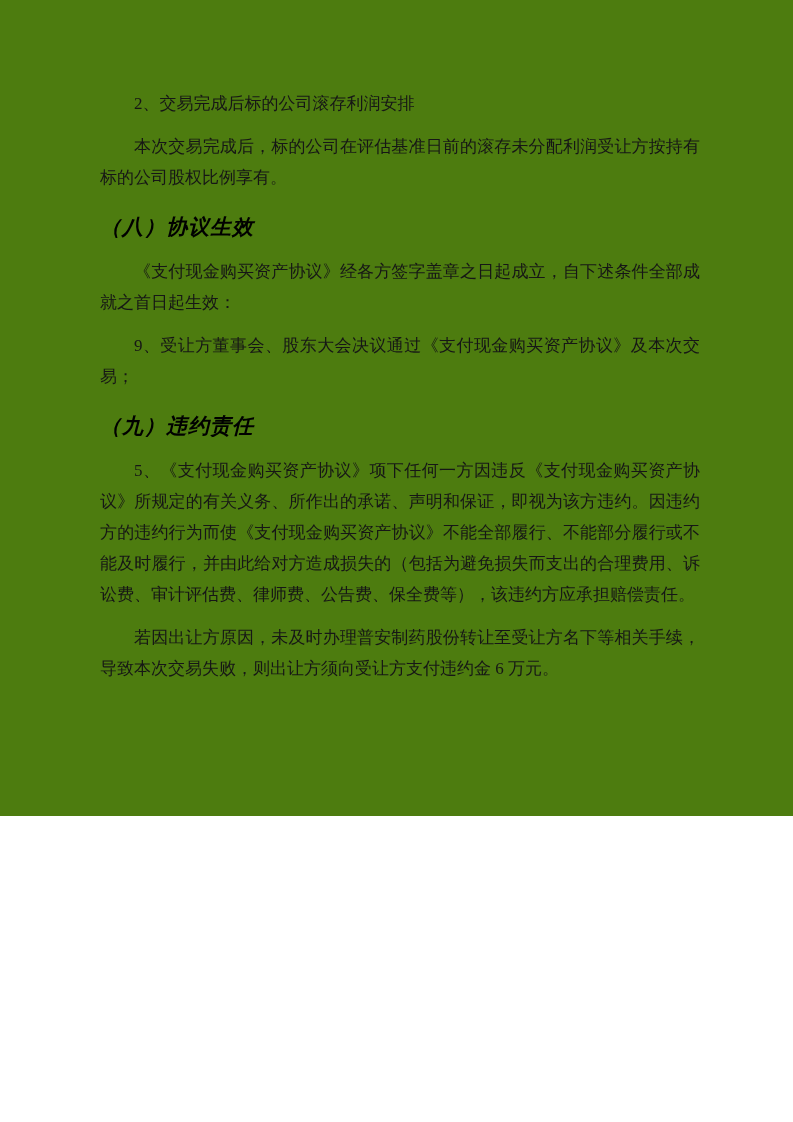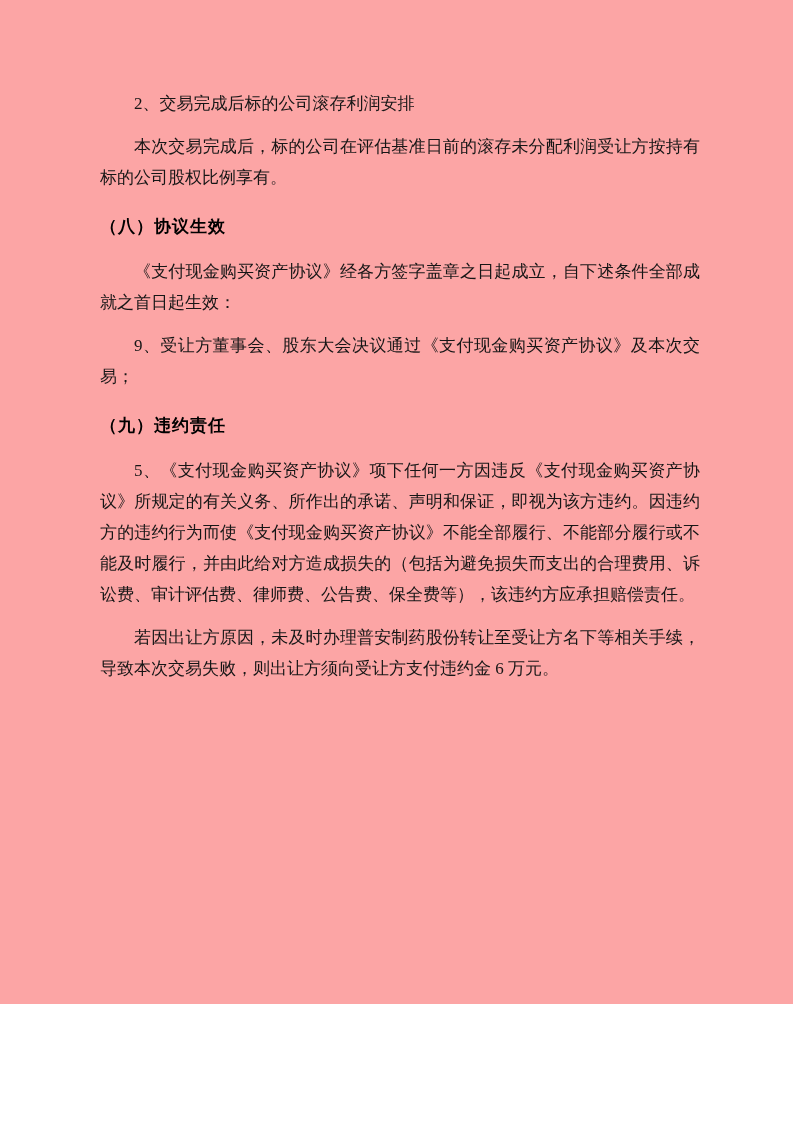--- a/index.html
+++ b/index.html
@@ -4,22 +4,22 @@
 <title>Document Page</title>
 <style>
   html, body {
     margin: 0;
     padding: 0;
     background: #ffffff;
   }
   .page {
     position: relative;
     width: 793px;
-    height: 1004px;
-    background: #fca5a5;
+    height: 816px;
+    background: #4d7c0f;
     overflow: hidden;
     font-family: "Liberation Serif", "DejaVu Serif", serif;
     color: #141414;
   }
   .content {
     position: absolute;
     left: 100px;
     top: 88px;
     width: 600px;
   }
@@ -30,25 +30,26 @@
     text-align: justify;
     text-justify: inter-ideograph;
     text-indent: 2em;
     word-break: break-all;
     color: #161616;
   }
   .section-heading {
     margin: 17px 0 13px 0;
     font-family: "Liberation Sans", "DejaVu Sans", sans-serif;
     font-weight: 700;
-    font-size: 17px;
+    font-size: 21px;
     line-height: 33px;
     text-indent: 0;
     letter-spacing: 1px;
     color: #000000;
+    font-style: italic;
   }
   .page-footer {
     position: absolute;
     top: 1022px;
     left: 0;
     width: 793px;
     text-align: center;
     font-size: 15px;
     line-height: 18px;
     color: #1a1a1a;

